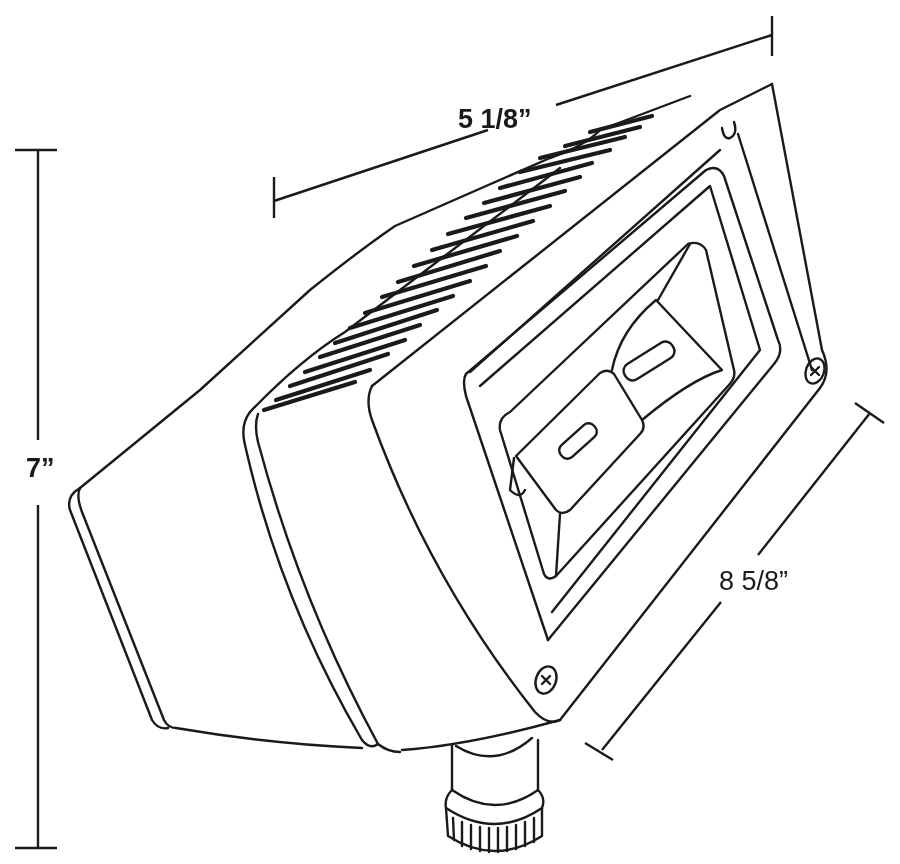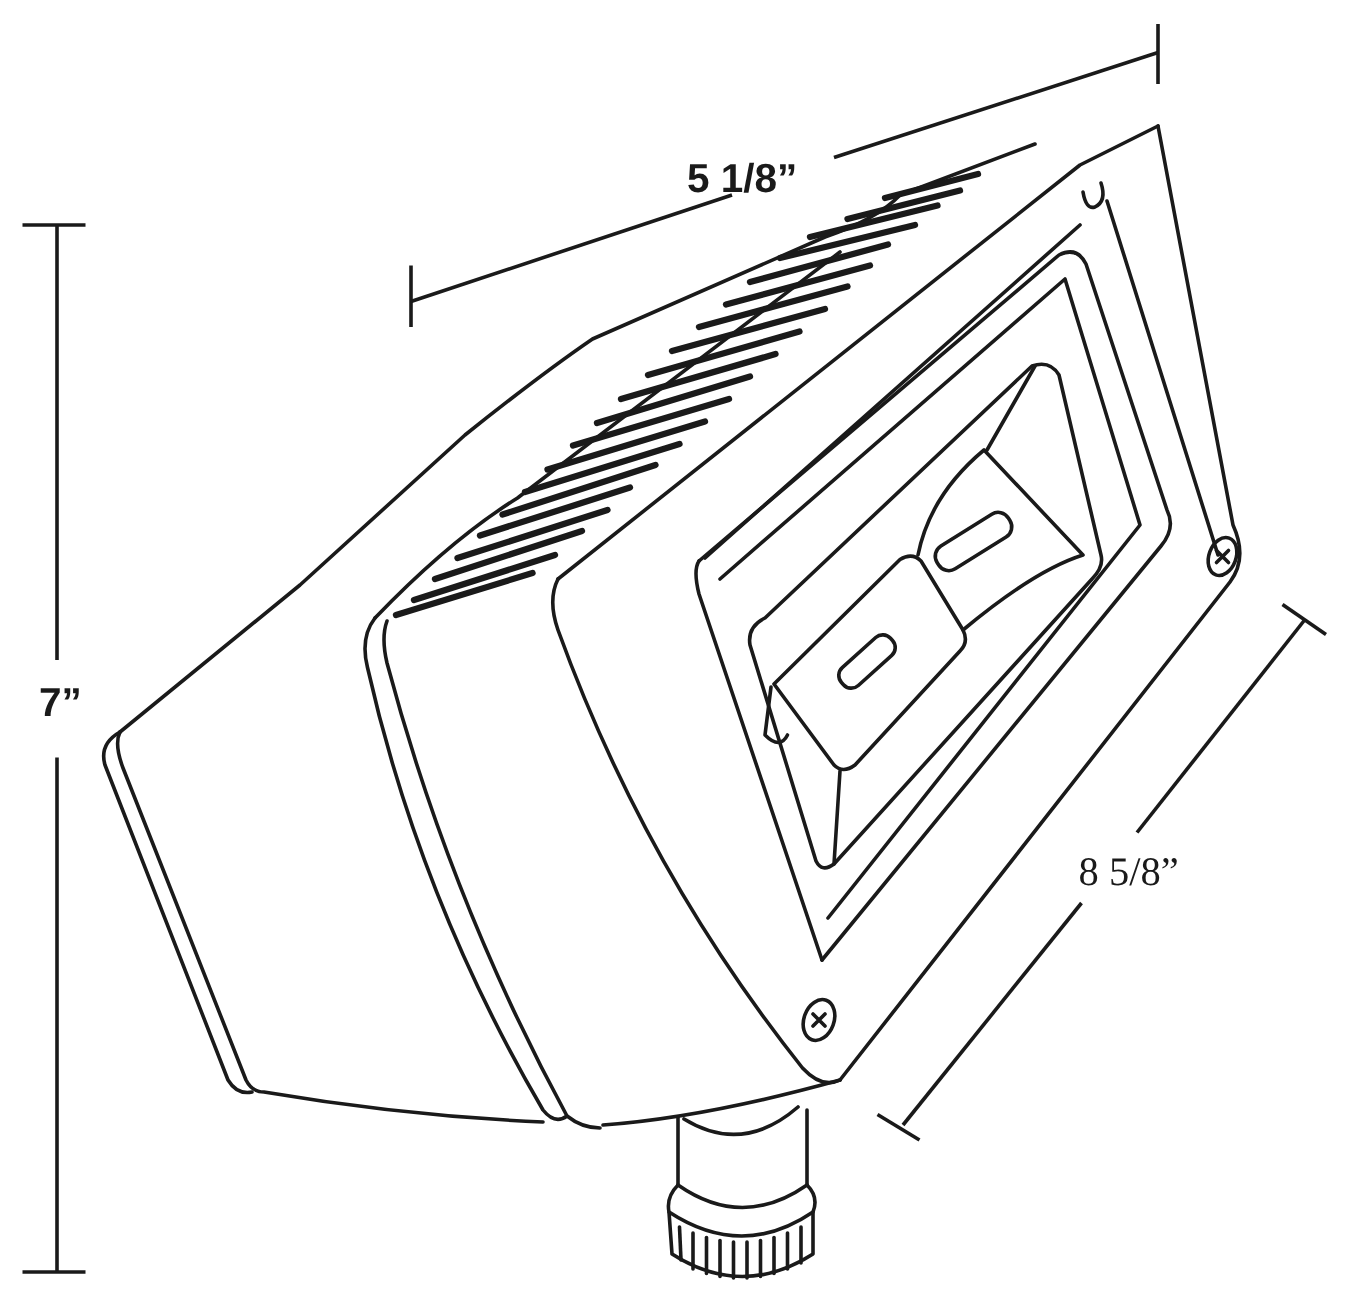--- a/index.html
+++ b/index.html
@@ -12,21 +12,21 @@
   .label {
     position: absolute;
     font-family: "Liberation Sans", sans-serif;
     font-weight: bold;
     color: #1a1a1a;
     white-space: nowrap;
     line-height: 1;
   }
   .label-width  { left: 458px; top: 78px;  font-size: 27px; margin-top: 28px; }
   .label-height { left: 26px;  top: 455px; font-size: 27px; }
-  .label-depth  { left: 719px; top: 568px; font-size: 27px; font-weight: normal; font-family: Liberation Serif, serif; }
+  .label-depth  { left: 719px; top: 568px; font-size: 27px; font-weight: normal; }
 </style>
 </head>
 <body>
 
 <div class="canvas">
 
 <svg width="900" height="864" viewBox="0 0 900 864">
 
   <g>
     <line class="dim" x1="15" y1="150" x2="57" y2="150"></line>

